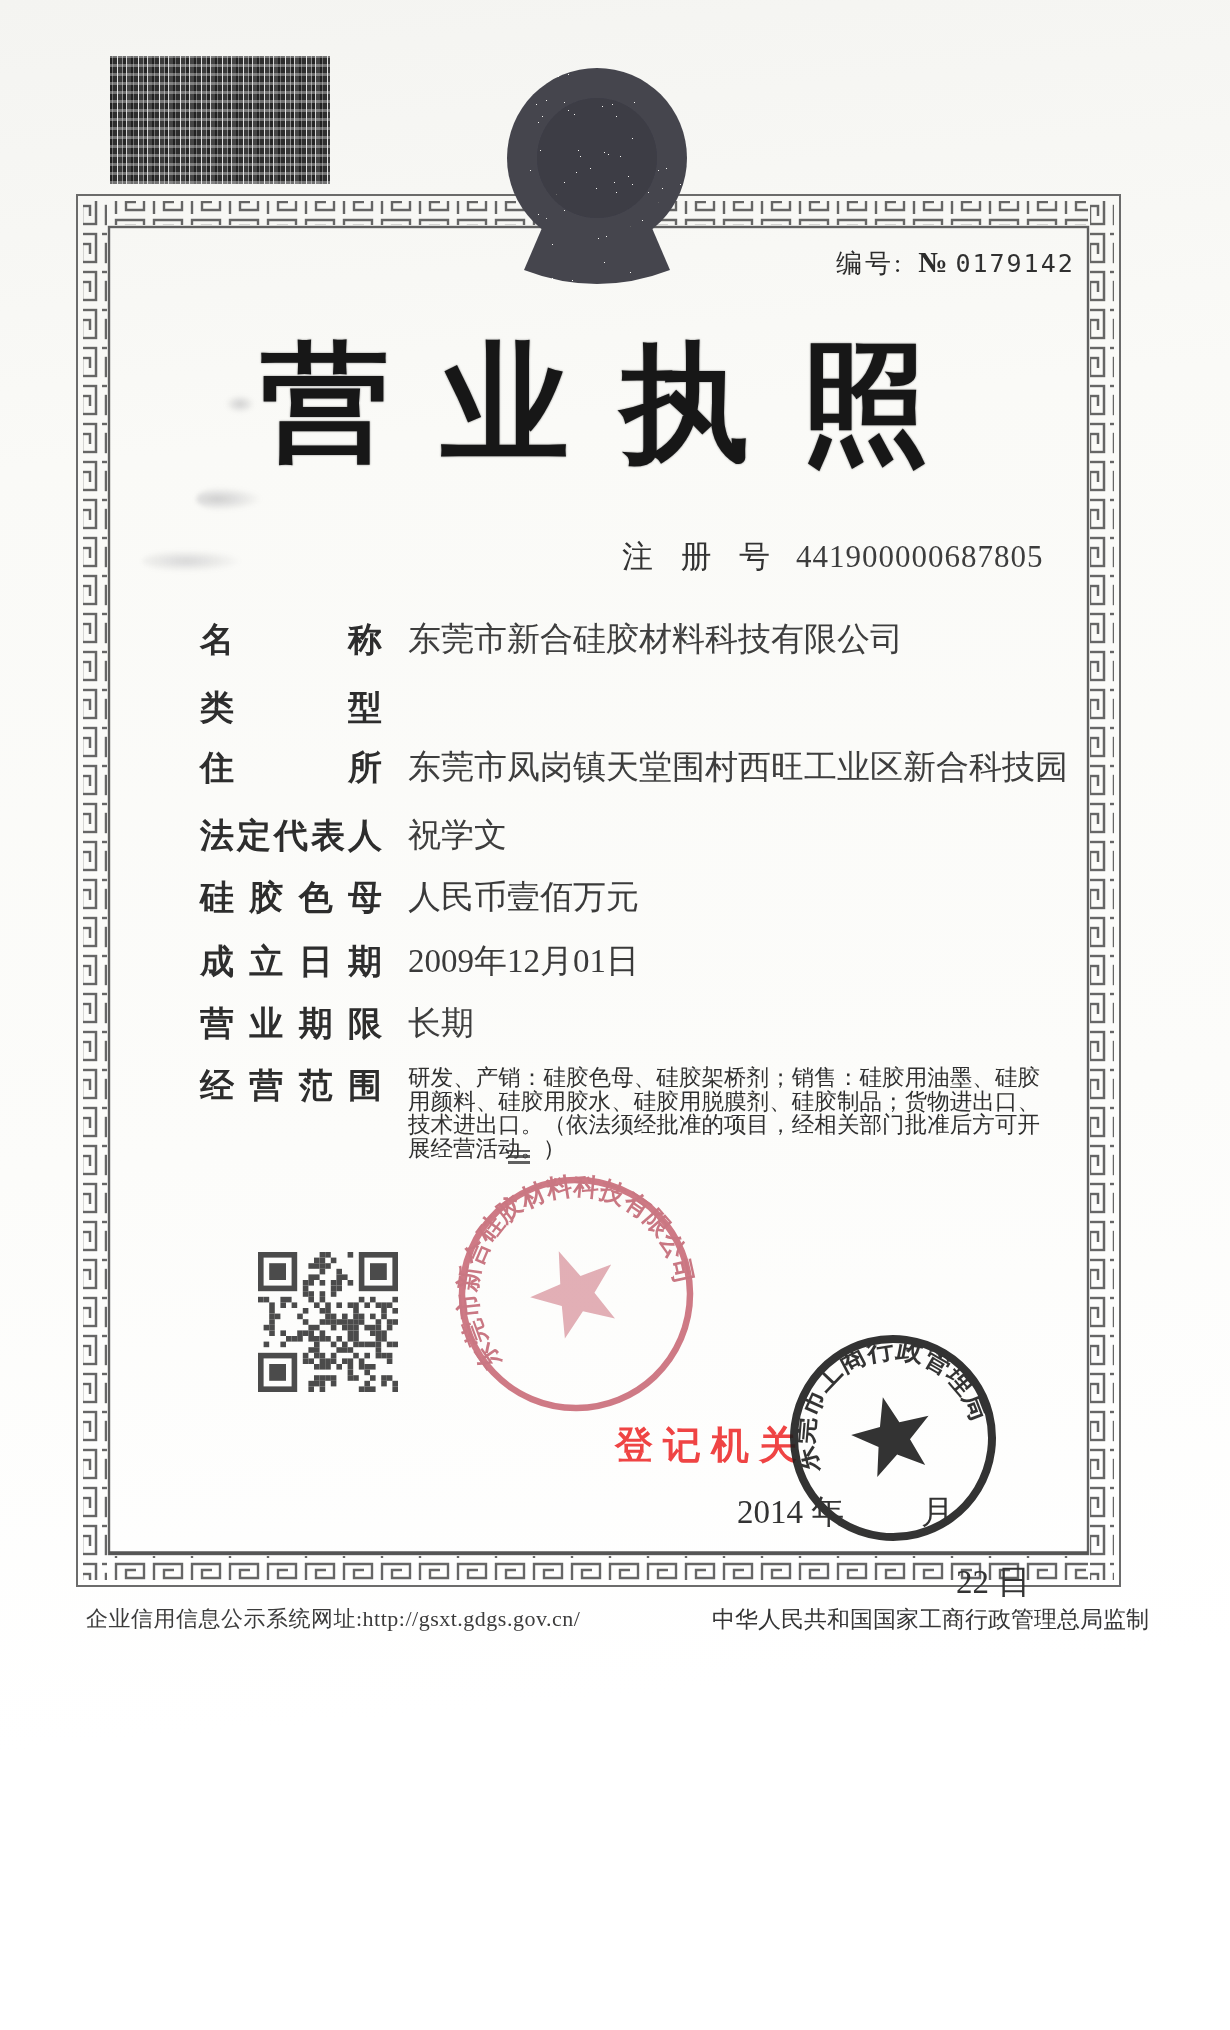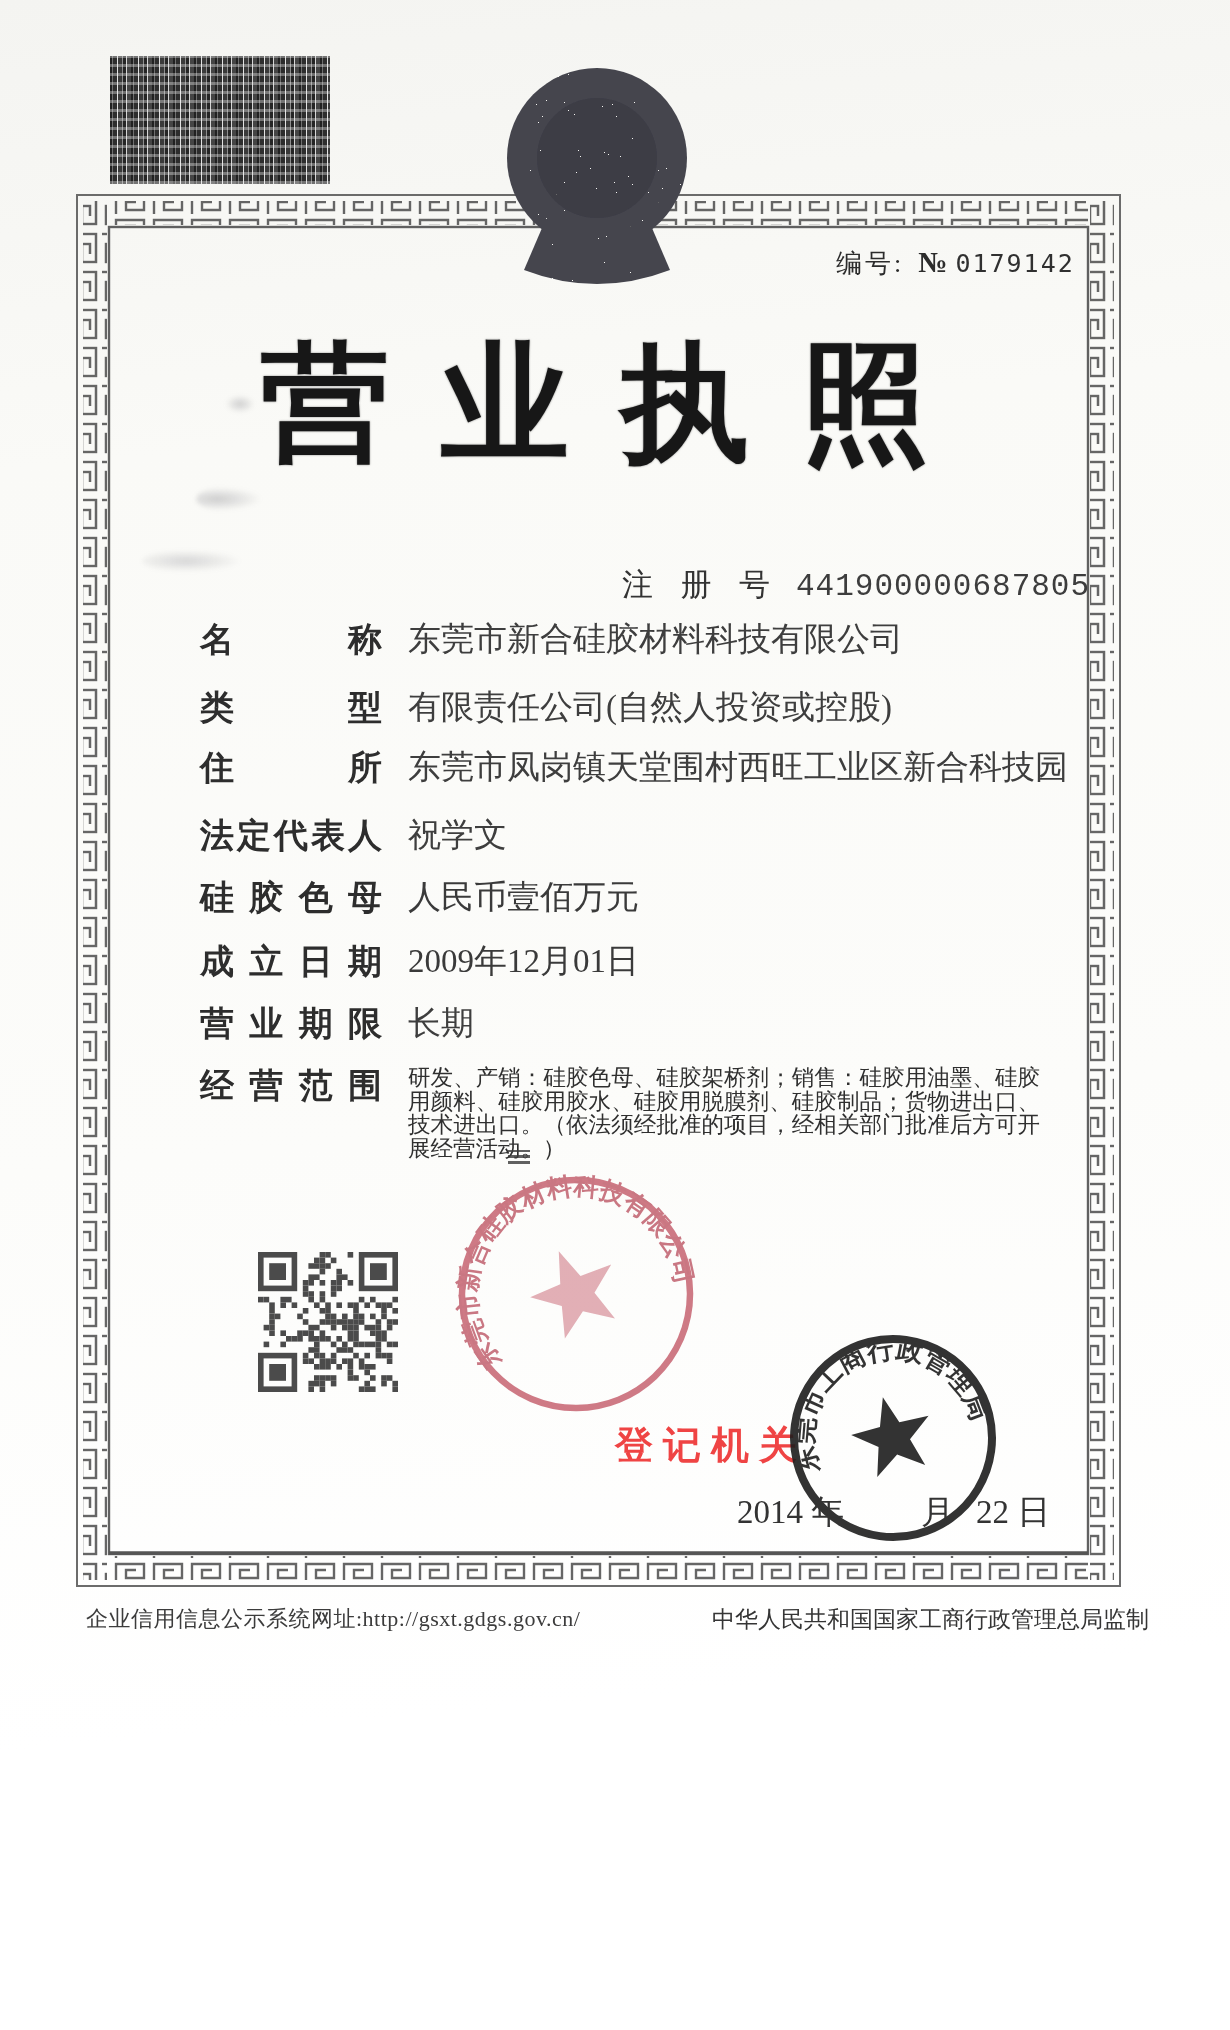--- a/index.html
+++ b/index.html
@@ -35,21 +35,21 @@
   .serial-line .num { font-family:"DejaVu Sans Mono","Liberation Mono",monospace; font-size:25px; letter-spacing:2px; color:#303030;margin-top:20px; }
 
   .title {
     left:0; top:318px; width:1190px; text-align:center;
     font-size:128px; font-weight:800; color:#171717;
     letter-spacing:52px; text-indent:52px; white-space:nowrap;
     text-shadow:0 0 2px rgba(20,20,20,.55);
     font-family:Liberation Mono, monospace;
   }
 
-  .regline { left:622px; top:564px; font-size:31px; color:#3a3a3a; white-space:nowrap;font-family:Liberation Mono, monospace; }
+  .regline { left:622px; top:536px; font-size:31px; color:#3a3a3a; white-space:nowrap; }
   .regline .reg-label { display:inline-block; width:148px; text-align-last:justify; text-justify:inter-character; color:#333; }
   .regline .reg-num { margin-left:26px; letter-spacing:1px; color:#3d3d3d; }
   .field-row { position:absolute; left:200px; display:flex; align-items:flex-start; }
   .field-label {
     width:182px; flex:0 0 182px; font-size:34px; font-weight:600; color:#2d2d2d;
     text-align-last:justify; text-justify:inter-character; line-height:1.15;
   }
   .field-value { margin-left:26px; font-size:33px; color:#3e3e3e; line-height:1.2; white-space:nowrap; }
   .row-0{top:620px}.row-1{top:688px}.row-2{top:748px}.row-3{top:816px}
   .row-4{top:878px}.row-5{top:942px}.row-6{top:1004px}.row-7{top:1066px}
@@ -63,21 +63,21 @@
 
   .seal-red { left:433px; top:1151px; width:286px; height:286px; opacity:.92; }
   .seal-black { left:778px; top:1323px; width:230px; height:230px; z-index:3; }
 
   .registrar { left:615px; top:1420px; font-size:38px; font-weight:600; color:#ef4444; z-index:2; }
   .registrar-label { display:inline-block; width:182px; text-align-last:justify; text-justify:inter-character; }
 
   .dateline { font-size:33px; color:#333; z-index:4; white-space:nowrap; }
   .d1 { left:737px; top:1490px; }
   .d2 { left:921px; top:1490px; }
-  .d3 { left:956px; top:1490px;margin-left:20px; }
+  .d3 { left:956px; top:1560px; }
 
   .footer { top:1604px; font-size:22px; color:#3c3c3c; z-index:2; }
   .footer-left { left:86px; letter-spacing:.5px; }
   .footer-right { left:712px; font-size:23px; color:#353535; }
 
   .smudge { border-radius:50%; filter:blur(2px); }
   .smudge.s1 { left:196px; top:486px; width:70px; height:26px;
     background:radial-gradient(ellipse at 30% 50%, rgba(90,90,100,.28), rgba(0,0,0,0) 65%); }
   .smudge.s2 { left:142px; top:548px; width:110px; height:26px;
     background:radial-gradient(ellipse at 40% 50%, rgba(90,90,100,.22), rgba(0,0,0,0) 60%); }
@@ -143,21 +143,20 @@
 <div class="abs regline">
   <span class="reg-label">注册号</span><span class="reg-num">441900000687805</span>
 </div>
 
 <div class="abs field-row row-0">
   <span class="field-label">名称</span>
   <span class="field-value">东莞市新合硅胶材料科技有限公司</span>
 </div>
 <div class="abs field-row row-1">
   <span class="field-label">类型</span>
-  <span class="field-value">有限责任公司(自然人投资或控股)</span>
 </div>
 <div class="abs field-row row-2">
   <span class="field-label">住所</span>
   <span class="field-value">东莞市凤岗镇天堂围村西旺工业区新合科技园</span>
 </div>
 <div class="abs field-row row-3">
   <span class="field-label">法定代表人</span>
   <span class="field-value">祝学文</span>
 </div>
 <div class="abs field-row row-4">

